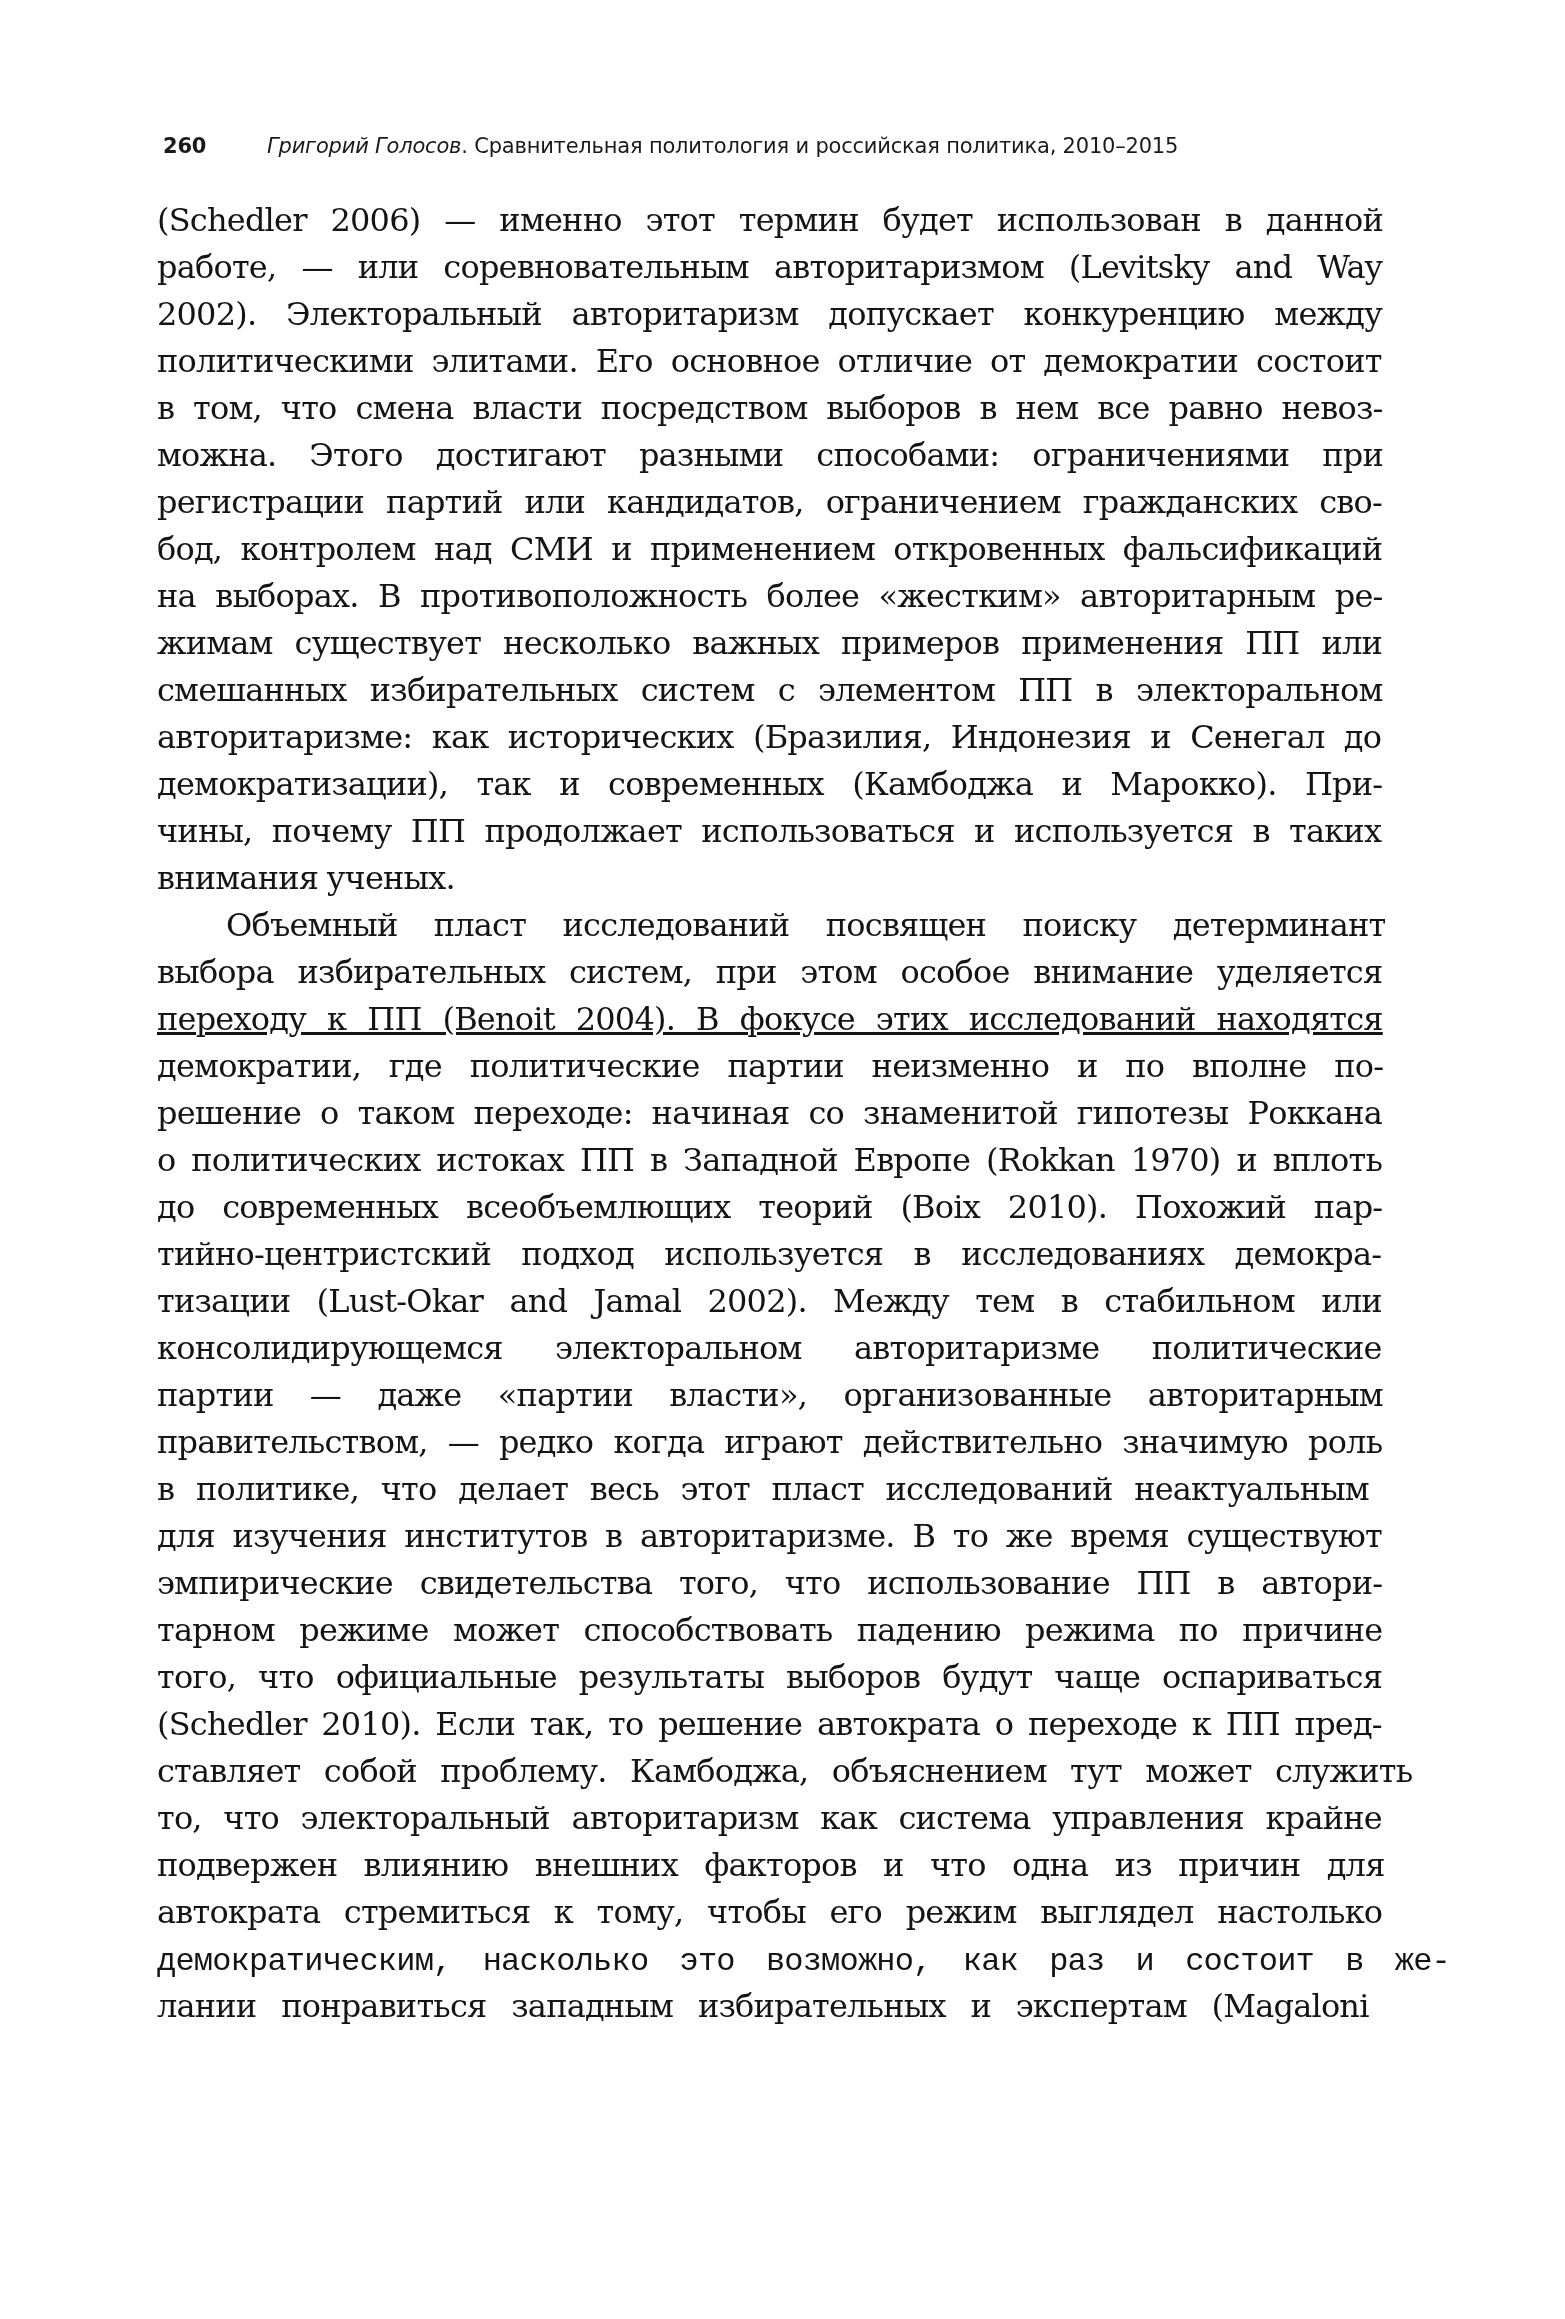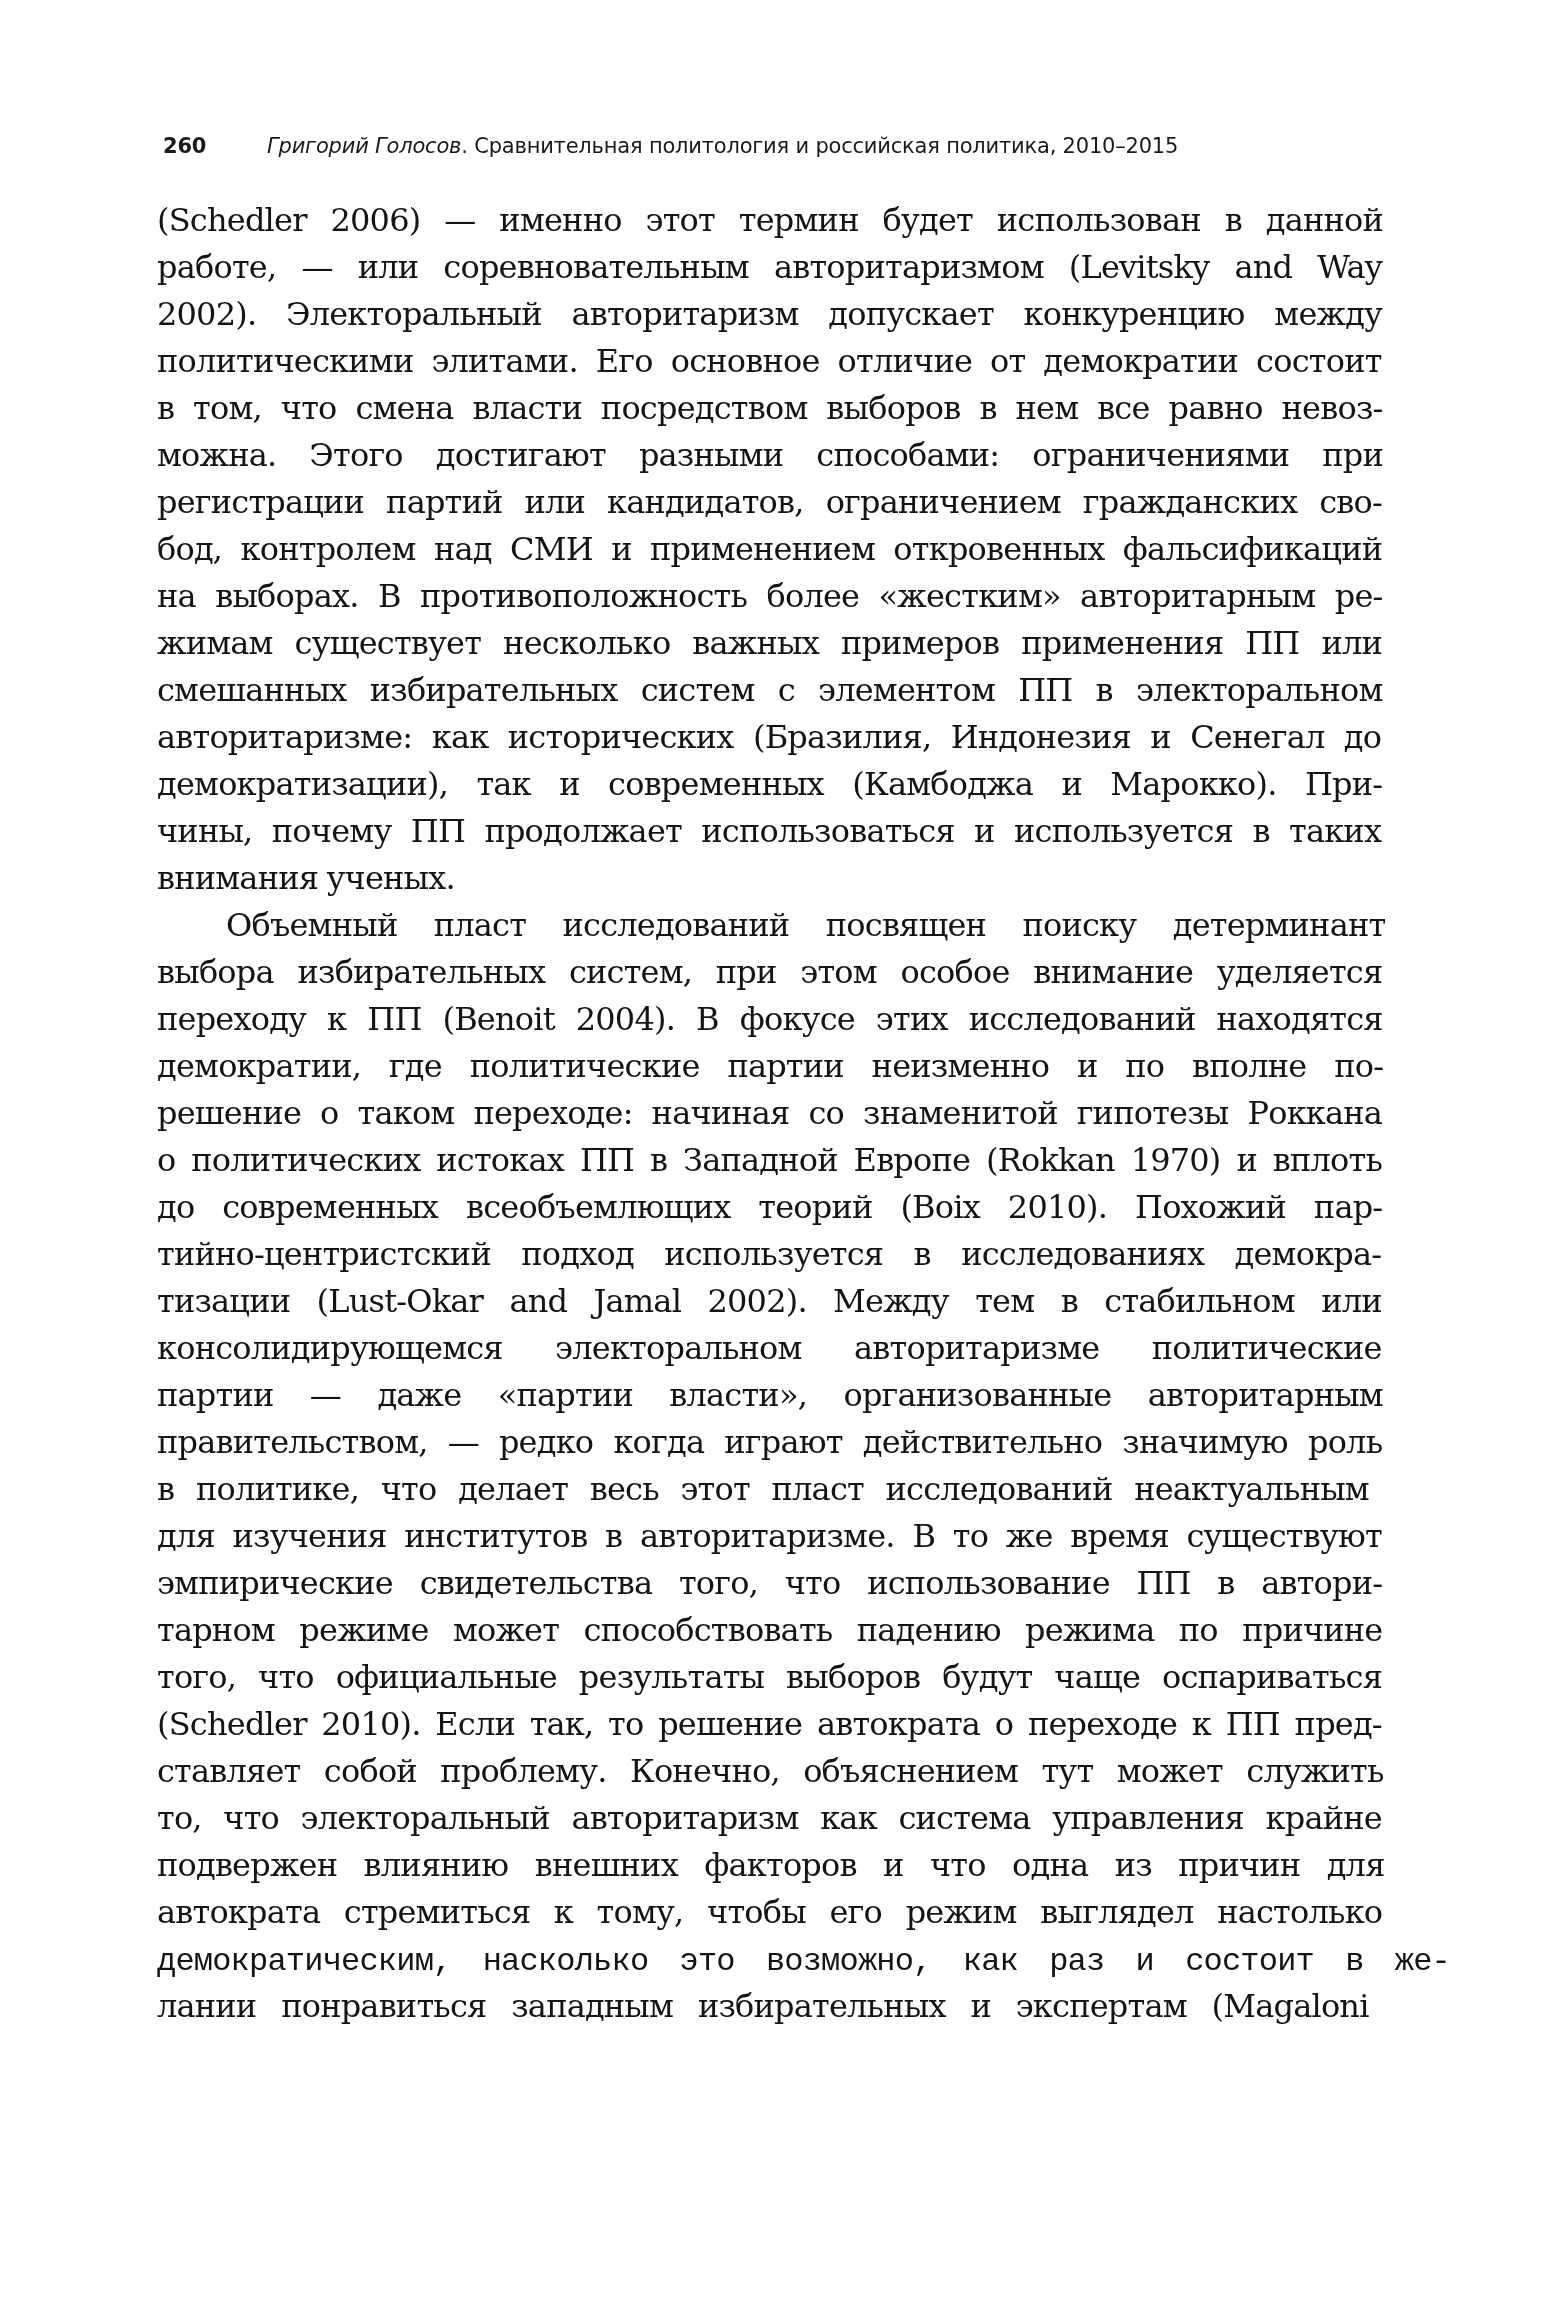--- a/index.html
+++ b/index.html
@@ -86,37 +86,37 @@
       <span class="line"><span style="white-space: nowrap; display: inline-block; word-spacing: calc(12.6px);">жимам существует несколько важных примеров применения ПП или</span></span>
       <span class="line"><span style="white-space: nowrap; display: inline-block; word-spacing: calc(13.8px);">смешанных избирательных систем с элементом ПП в электоральном</span></span>
       <span class="line"><span style="white-space: nowrap; display: inline-block; word-spacing: calc(10px);">авторитаризме: как исторических (Бразилия, Индонезия и Сенегал до</span></span>
       <span class="line"><span style="white-space: nowrap; display: inline-block; word-spacing: calc(19px);">демократизации), так и современных (Камбоджа и Марокко). При-</span></span>
       <span class="line"><span style="white-space: nowrap; display: inline-block; word-spacing: calc(10px);">чины, почему ПП продолжает использоваться и используется в таких</span></span>
       <span class="line last"><span style="white-space: nowrap; display: inline-block;">внимания ученых.</span></span>
     </div>
     <div class="paragraph">
       <span class="line indent"><span style="white-space: nowrap; display: inline-block; word-spacing: calc(27px);">Объемный пласт исследований посвящен поиску детерминант</span></span>
       <span class="line"><span style="white-space: nowrap; display: inline-block; word-spacing: calc(14.3px);">выбора избирательных систем, при этом особое внимание уделяется</span></span>
-      <span class="line"><span style="white-space: nowrap; display: inline-block; word-spacing: calc(11.6px);">переходу к ПП (Benoit 2004). В фокусе этих исследований находятся</span></span>
+      <span class="line"><span style="white-space: nowrap; display: inline-block; word-spacing: calc(11.6px); text-decoration: underline;">переходу к ПП (Benoit 2004). В фокусе этих исследований находятся</span></span>
       <span class="line"><span style="white-space: nowrap; display: inline-block; word-spacing: calc(18.4px);">демократии, где политические партии неизменно и по вполне по-</span></span>
       <span class="line"><span style="white-space: nowrap; display: inline-block; word-spacing: calc(9.6px);">решение о таком переходе: начиная со знаменитой гипотезы Роккана</span></span>
       <span class="line"><span style="white-space: nowrap; display: inline-block; word-spacing: calc(6.5px);">о политических истоках ПП в Западной Европе (Rokkan 1970) и вплоть</span></span>
       <span class="line"><span style="white-space: nowrap; display: inline-block; word-spacing: calc(18.5px);">до современных всеобъемлющих теорий (Boix 2010). Похожий пар-</span></span>
       <span class="line"><span style="white-space: nowrap; display: inline-block; word-spacing: calc(21px);">тийно-центристский подход используется в исследованиях демокра-</span></span>
       <span class="line"><span style="white-space: nowrap; display: inline-block; word-spacing: calc(17px);">тизации (Lust-Okar and Jamal 2002). Между тем в стабильном или</span></span>
       <span class="line"><span style="white-space: nowrap; display: inline-block; word-spacing: calc(43px);">консолидирующемся электоральном авторитаризме политические</span></span>
       <span class="line"><span style="white-space: nowrap; display: inline-block; word-spacing: calc(27px);">партии — даже «партии власти», организованные авторитарным</span></span>
       <span class="line"><span style="white-space: nowrap; display: inline-block; word-spacing: calc(10.7px);">правительством, — редко когда играют действительно значимую роль</span></span>
       <span class="line"><span style="white-space: nowrap; display: inline-block; word-spacing: calc(12.3px);">в политике, что делает весь этот пласт исследований  неактуальным</span></span>
       <span class="line"><span style="white-space: nowrap; display: inline-block; word-spacing: calc(8.3px);">для изучения институтов в авторитаризме. В то же время существуют</span></span>
       <span class="line"><span style="white-space: nowrap; display: inline-block; word-spacing: calc(17.3px);">эмпирические свидетельства того, что использование ПП в автори-</span></span>
       <span class="line"><span style="white-space: nowrap; display: inline-block; word-spacing: calc(15px);">тарном режиме может способствовать падению режима по причине</span></span>
       <span class="line"><span style="white-space: nowrap; display: inline-block; word-spacing: calc(12.5px);">того, что официальные результаты выборов будут чаще оспариваться</span></span>
       <span class="line"><span style="white-space: nowrap; display: inline-block; word-spacing: calc(5.3px);">(Schedler 2010). Если так, то решение автократа о переходе к ПП пред-</span></span>
-      <span class="line"><span style="white-space: nowrap; display: inline-block; word-spacing: calc(14px);">ставляет собой проблему. Конечно, объяснением тут может служить</span></span>
+      <span class="line"><span style="white-space: nowrap; display: inline-block; word-spacing: calc(14px);">ставляет собой проблему. Камбоджа, объяснением тут может служить</span></span>
       <span class="line"><span style="white-space: nowrap; display: inline-block; word-spacing: calc(12.2px);">то, что электоральный авторитаризм как система управления крайне</span></span>
       <span class="line"><span style="white-space: nowrap; display: inline-block; word-spacing: calc(17px);">подвержен влиянию внешних факторов и что одна из причин для</span></span>
       <span class="line"><span style="white-space: nowrap; display: inline-block; word-spacing: calc(14.2px);">автократа стремиться к тому, чтобы его режим выглядел настолько</span></span>
       <span class="line"><span style="white-space: nowrap; display: inline-block; word-spacing: calc(12.8px); font-family: Liberation Mono, monospace;">демократическим, насколько это возможно, как раз и состоит в же-</span></span>
       <span class="line"><span style="white-space: nowrap; display: inline-block; word-spacing: calc(15.4px);">лании понравиться западным избирательных и экспертам (Magaloni</span></span>
     </div>
   </div>
 
 
 </body></html>

